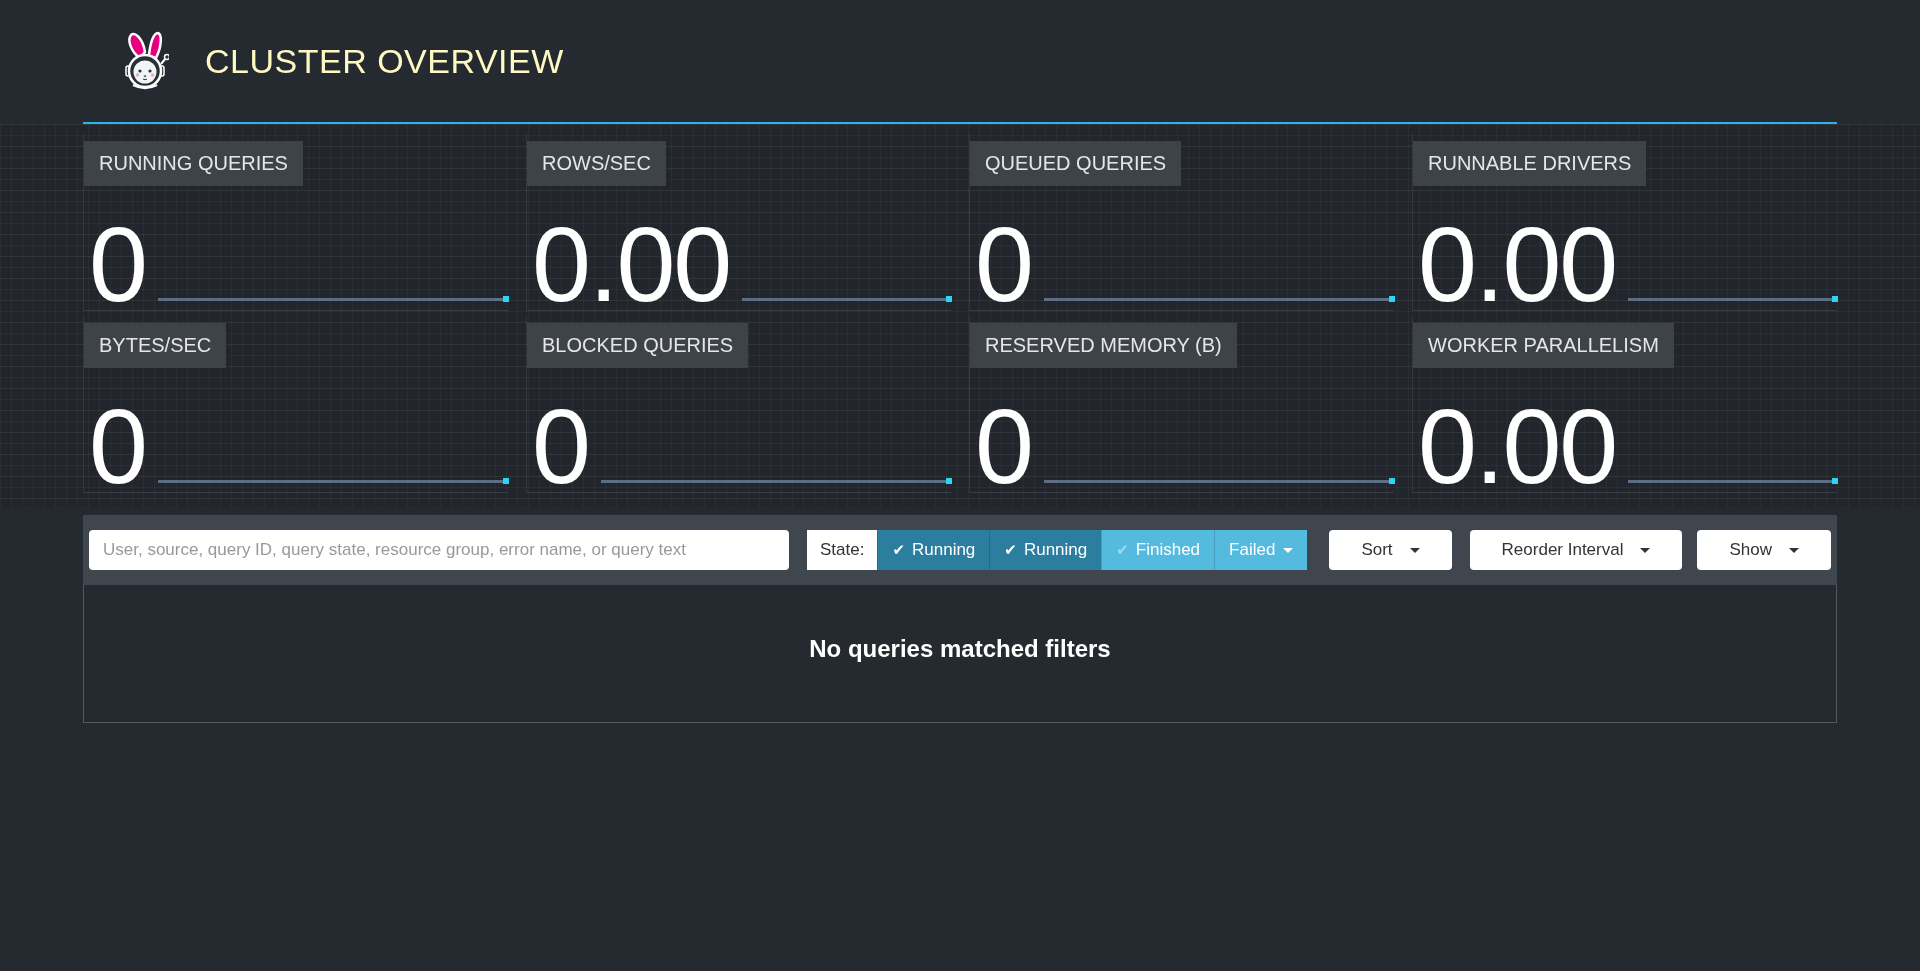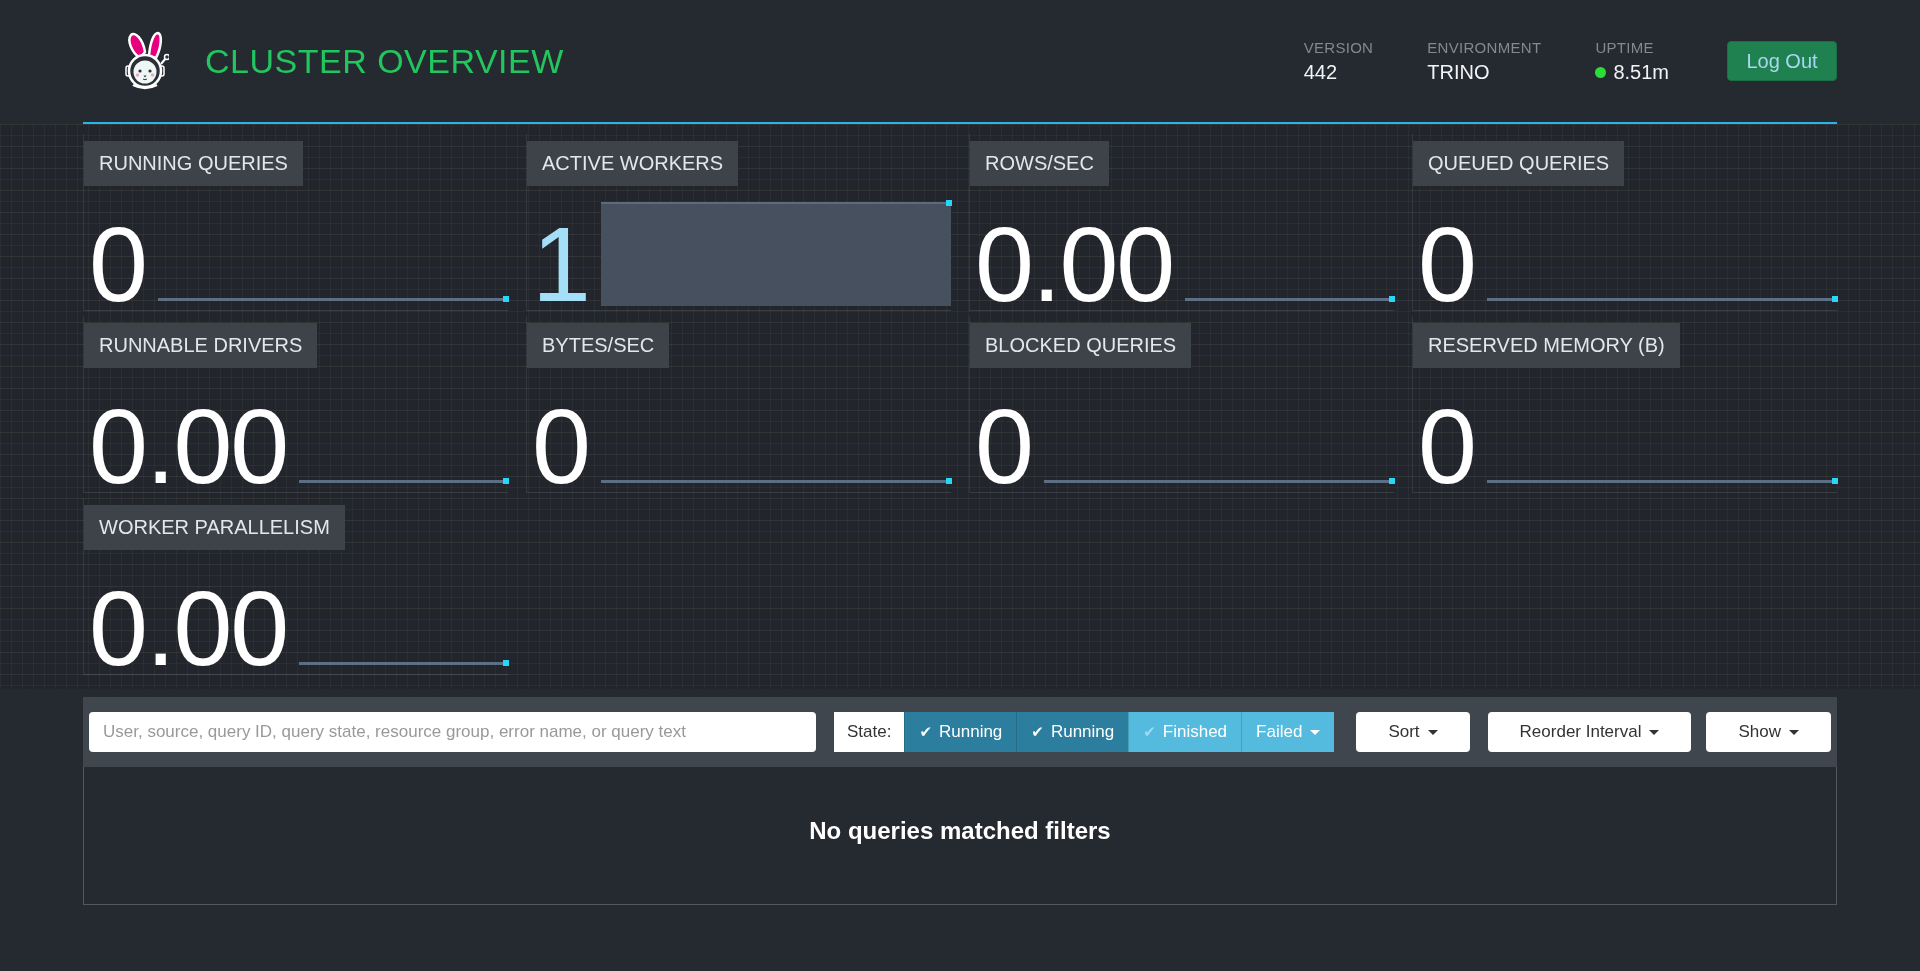--- a/index.html
+++ b/index.html
@@ -7,21 +7,21 @@
   body {
     background:#252930;
     font-family:"Liberation Sans", sans-serif;
     overflow:hidden;
     color:#fff;
   }
 
   
   .header { height:122px; display:flex; align-items:center; padding:0 83px; }
   .logo { width:46px; height:62px; margin-left:40px; margin-right:36px; flex:none; }
-  .page-title { font-size:34px; font-weight:400; color:#22c55e; letter-spacing:.5px; white-space:nowrap; }
+  .page-title { font-size:34px; font-weight:400; color:#fef9c3; letter-spacing:.5px; white-space:nowrap; }
   .header-right { margin-left:auto; display:flex; align-items:center; }
   .meta { margin-right:54px; }
   .meta-label { font-size:15px; color:#84888f; letter-spacing:.3px; }
   .meta-value { font-size:20px; color:#f2f3f4; margin-top:5px; display:flex; align-items:center; }
   .status-dot { width:11px; height:11px; border-radius:50%; background:#2bdd35; display:inline-block; margin-right:7px; }
   .logout-btn {
     width:110px; height:40px; background:#1f8150; border:1px solid #1a6f45; border-radius:4px;
     color:#a9d7f2; font-size:20px; font-family:inherit; cursor:pointer; margin-left:4px;
   }
   .divider { height:2px; background:#2bb3ec; margin:0 83px; }
@@ -76,21 +76,21 @@
   .state-btn {
     display:flex; align-items:center; padding:0 14px; font-size:17px; color:#fff;
     border:none; border-left:1px solid rgba(0,0,0,0.15); font-family:inherit; cursor:pointer;
   }
   .state-btn--active { background:#2b7e9d; }
   .state-btn--inactive { background:#54bbdf; }
   .check { margin-right:7px; font-size:15px; }
   .check--muted { color:rgba(255,255,255,0.45); }
   .btn-white {
     background:#fff; color:#333; height:40px; border:none; border-radius:4px;
-    font-size:17px; font-family:inherit; display:flex; align-items:center; padding:0 32px; cursor:pointer; flex:none;
+    font-size:17px; font-family:inherit; display:flex; align-items:center; padding:0 32px; cursor:pointer; flex:none;gap:9px;
   }
   .btn-sort { margin-right:18px; }
   .btn-reorder { margin-right:15px; }
   .caret {
     width:0; height:0; border-left:5px solid transparent; border-right:5px solid transparent;
     border-top:5px solid currentColor; display:inline-block; margin-left:8px;
   }
   .qd-body {
     height:138px; border:1px solid #54585f; border-top:none;
     display:flex; justify-content:center; padding-top:50px;
@@ -120,66 +120,37 @@
     <circle cx="27" cy="41" r="1.6" fill="#2b2f36"></circle>
     <circle cx="14.5" cy="45" r="1.8" fill="#f2a9b8"></circle>
     <circle cx="29.5" cy="45" r="1.8" fill="#f2a9b8"></circle>
     <path d="M20.5 45.5 h3 l-1.5 2 Z" fill="#2b2f36"></path>
     <path d="M20 49 q2 1.5 4 0" stroke="#2b2f36" stroke-width="1" fill="none"></path>
 
     <path d="M10 55 q12 6 24 0" stroke="#fff" stroke-width="2.5" fill="none"></path>
   </svg>
   <div class="page-title">CLUSTER OVERVIEW</div>
 
-  <div class="header-right">
-    <div class="meta">
-      <div class="meta-label">VERSION</div>
-      <div class="meta-value">442</div>
-    </div>
-    <div class="meta">
-      <div class="meta-label">ENVIRONMENT</div>
-      <div class="meta-value">TRINO</div>
-    </div>
-    <div class="meta">
-      <div class="meta-label">UPTIME</div>
-      <div class="meta-value">
-        <span class="status-dot"></span>
-        <span>8.51m</span>
-      </div>
-    </div>
-    <button class="logout-btn">Log Out</button>
-  </div>
 </div>
 <div class="divider"></div>
 
 <div class="metrics">
   <div class="tile-grid">
 
     <div class="tile">
       <div class="tile-chip">RUNNING QUERIES</div>
       <div class="tile-body">
         <div class="tile-value">0</div>
         <div class="spark">
           <div class="spark-line"></div>
           <div class="spark-dot"></div>
         </div>
       </div>
     </div>
 
-    <div class="tile">
-      <div class="tile-chip">ACTIVE WORKERS</div>
-      <div class="tile-body">
-        <div class="tile-value tile-value--link">1</div>
-        <div class="spark spark--area">
-          <div class="spark-area">
-            <div class="spark-dot"></div>
-          </div>
-        </div>
-      </div>
-    </div>
 
     <div class="tile">
       <div class="tile-chip">ROWS/SEC</div>
       <div class="tile-body">
         <div class="tile-value">0.00</div>
         <div class="spark">
           <div class="spark-line"></div>
           <div class="spark-dot"></div>
         </div>
       </div>

